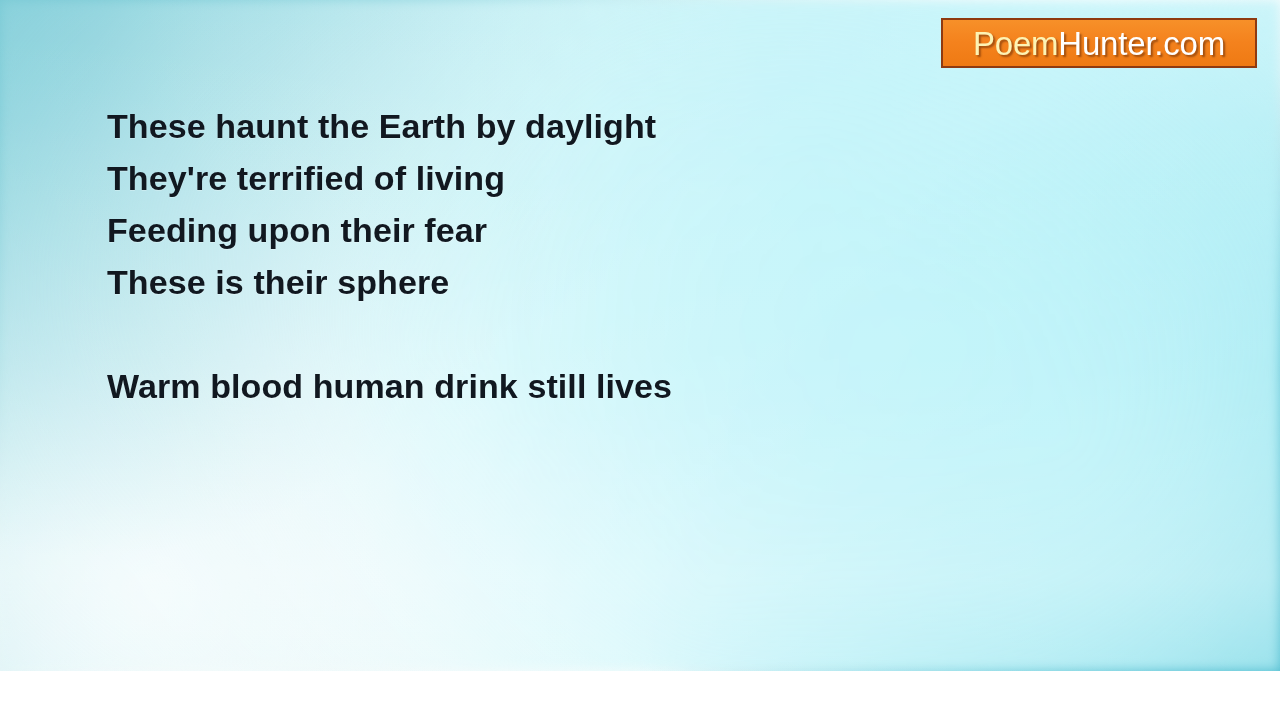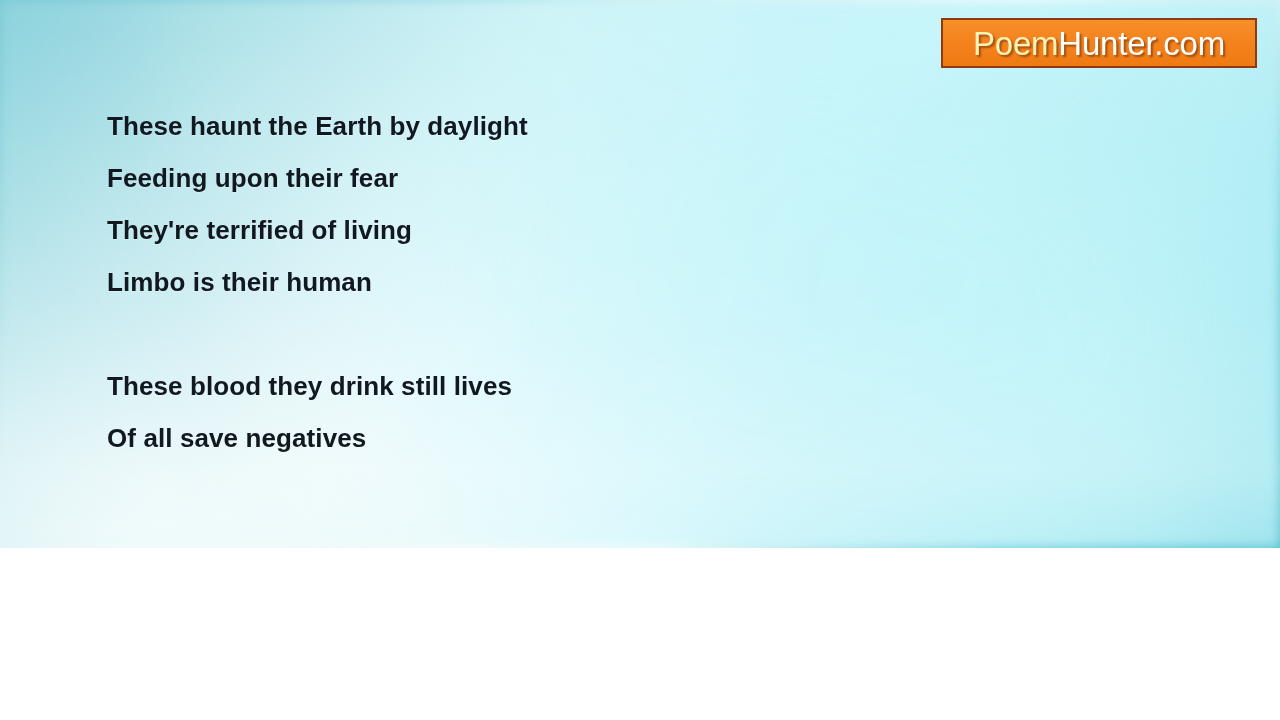--- a/index.html
+++ b/index.html
@@ -5,21 +5,21 @@
 <style>
   html, body {
     margin: 0;
     padding: 0;
     background: #ffffff;
   }
 
   #stage {
     position: relative;
     width: 1280px;
-    height: 548px;
+    height: 671px;
     overflow: hidden;
     font-family: "Liberation Sans", "DejaVu Sans", sans-serif;
     background: #cfeaf0;
   }
 
   
   .bg-layer {
     position: absolute;
     inset: 0;
     pointer-events: none;
@@ -108,21 +108,21 @@
 
   
   #poem {
     position: absolute;
     left: 107px;
     top: 100px;
     width: 760px;
   }
 
   .poem-line {
-    font-size: 26px;
+    font-size: 34px;
     font-weight: bold;
     line-height: 52px;
     height: 52px;
     color: #111820;
     letter-spacing: 0.1px;
     white-space: pre;
     text-shadow: 0 1px 0 rgba(255,255,255,0.25);
   }
 
   .poem-line.blank {
@@ -138,21 +138,20 @@
   <div class="bg-layer" id="bg-blobs"></div>
   <div class="bg-layer" id="bg-bokeh"></div>
   <div class="bg-layer" id="bg-veil"></div>
 
   <div id="logo">
     <span class="logo-text"><span class="logo-poem">Poem</span><span class="logo-hunter">Hunter.com</span></span>
   </div>
 
   <div id="poem">
     <div class="poem-line">These haunt the Earth by daylight</div>
+    <div class="poem-line">They're terrified of living</div>
     <div class="poem-line">Feeding upon their fear</div>
-    <div class="poem-line">They're terrified of living</div>
-    <div class="poem-line">Limbo is their human</div>
+    <div class="poem-line">These is their sphere</div>
     <div class="poem-line blank">&nbsp;</div>
-    <div class="poem-line">These blood they drink still lives</div>
-    <div class="poem-line">Of all save negatives</div>
+    <div class="poem-line">Warm blood human drink still lives</div>
   </div>
 
 </div>
 
 </body></html>

